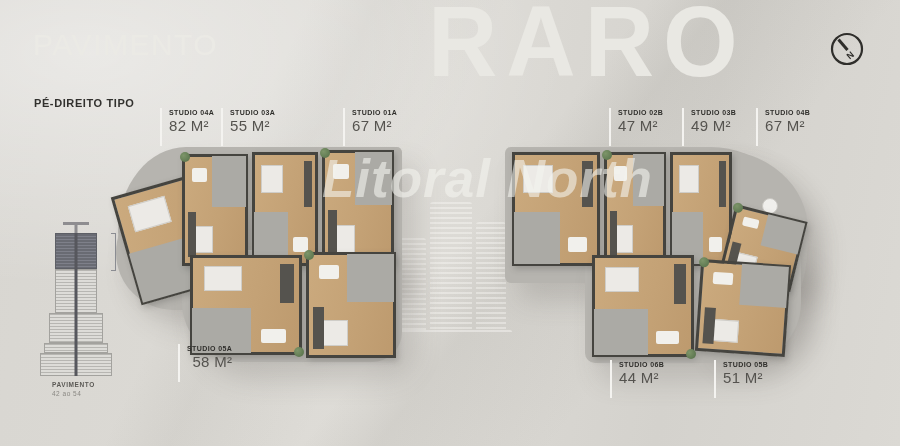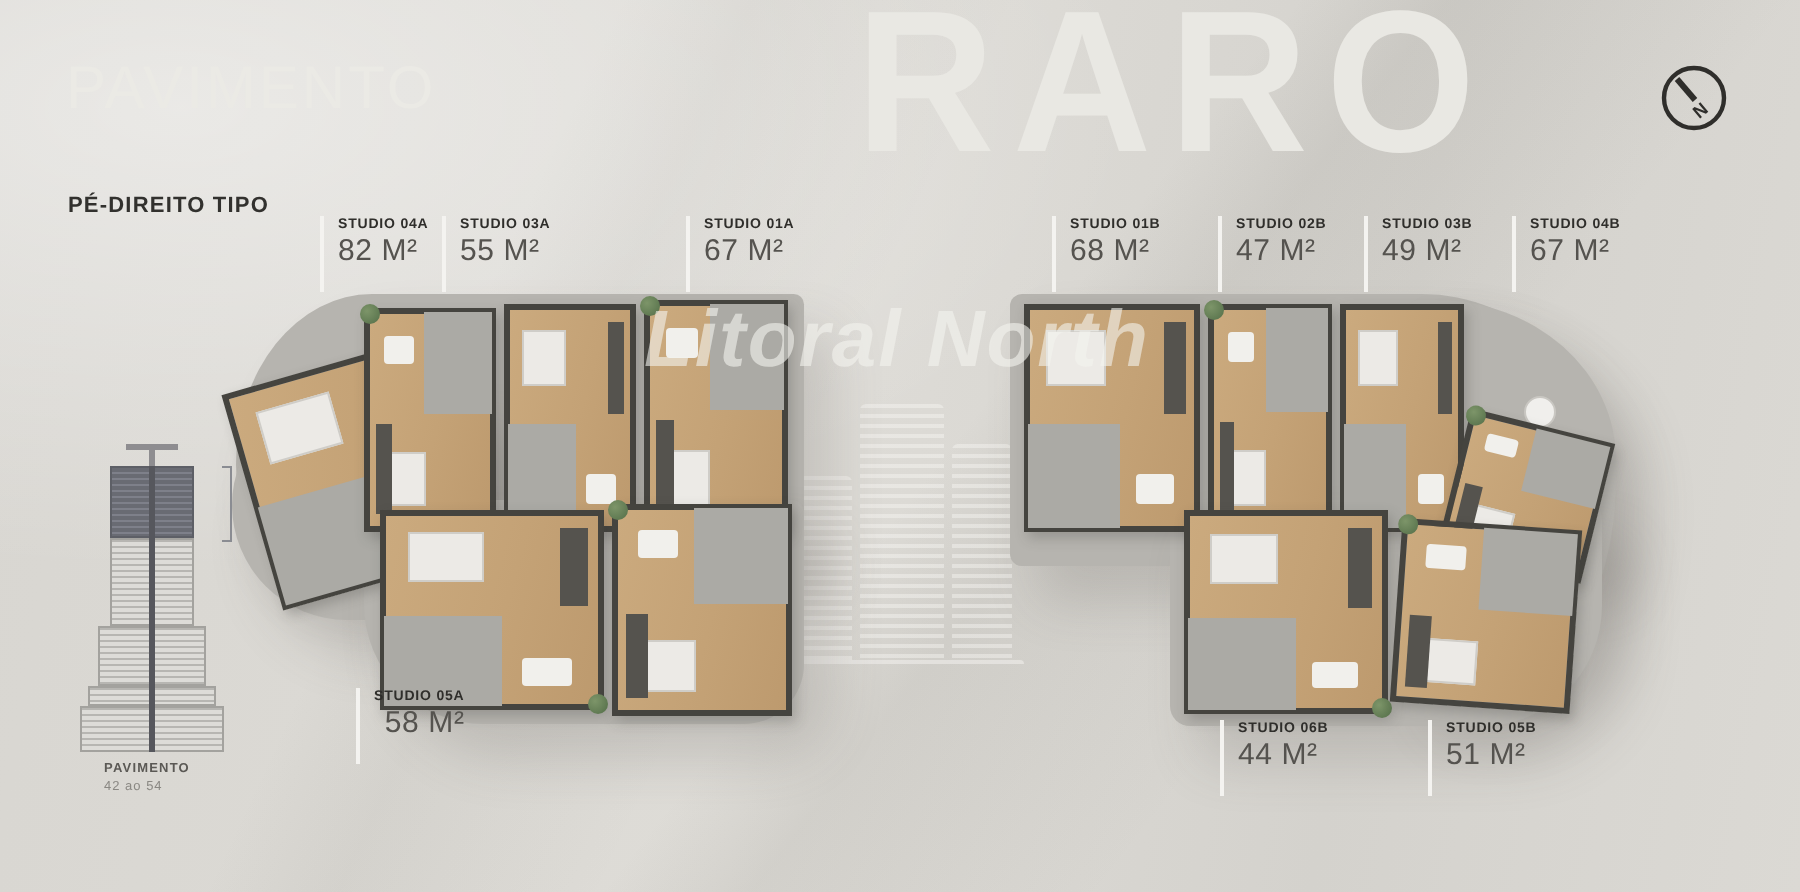--- a/index.html
+++ b/index.html
@@ -12,21 +12,21 @@
       linear-gradient(128deg, transparent 52%, rgba(110,108,100,.10) 58%, transparent 72%),
       linear-gradient(115deg, transparent 28%, rgba(110,108,100,.07) 34%, transparent 46%),
       linear-gradient(100deg,#d8d6d1 0%,#dedcd7 45%,#d4d2cd 75%,#dbd9d4 100%);
   }
 
   
   .wm-brand{position:absolute;left:428px;top:-16px;z-index:1;
     font-size:96px;font-weight:700;letter-spacing:9px;color:#e9e8e3;
     transform:scaleY(1.05);transform-origin:top left;}
   .wm-sub{position:absolute;left:322px;top:148px;z-index:5;pointer-events:none;
-    font-size:40px;font-weight:700;font-style:italic;letter-spacing:1px;
+    font-size:53px;font-weight:700;font-style:italic;letter-spacing:1px;
     color:rgba(244,243,239,.60);}
   .wm-sky{position:absolute;left:392px;top:192px;width:120px;height:140px;z-index:1;opacity:.75;}
   .wm-sky span{position:absolute;bottom:2px;
     background:repeating-linear-gradient(to bottom, rgba(250,249,246,.55) 0 2px, transparent 2px 5px);
     border-radius:3px 3px 0 0;}
   .wm-sky .b1{left:0;width:34px;height:92px;}
   .wm-sky .b2{left:38px;width:42px;height:128px;}
   .wm-sky .b3{left:84px;width:30px;height:108px;}
   .wm-sky .base{left:0;bottom:0;width:120px;height:2px;background:rgba(250,249,246,.6);}
 
@@ -253,24 +253,20 @@
   </div>
   <div class="ulabel lt1">
     <span class="uname">STUDIO 03A</span>
     <span class="uarea">55 M²</span>
   </div>
   <div class="ulabel lt3">
     <span class="uname">STUDIO 01A</span>
     <span class="uarea">67 M²</span>
   </div>
 
-  <div class="ulabel rt0">
-    <span class="uname">STUDIO 01B</span>
-    <span class="uarea">68 M²</span>
-  </div>
   <div class="ulabel rt1">
     <span class="uname">STUDIO 02B</span>
     <span class="uarea">47 M²</span>
   </div>
   <div class="ulabel rt2">
     <span class="uname">STUDIO 03B</span>
     <span class="uarea">49 M²</span>
   </div>
   <div class="ulabel rt3">
     <span class="uname">STUDIO 04B</span>

